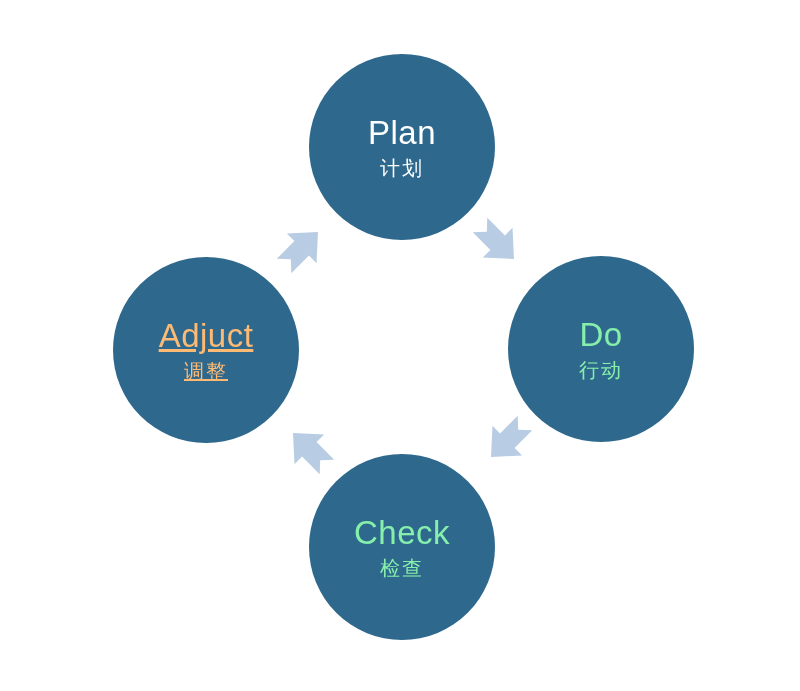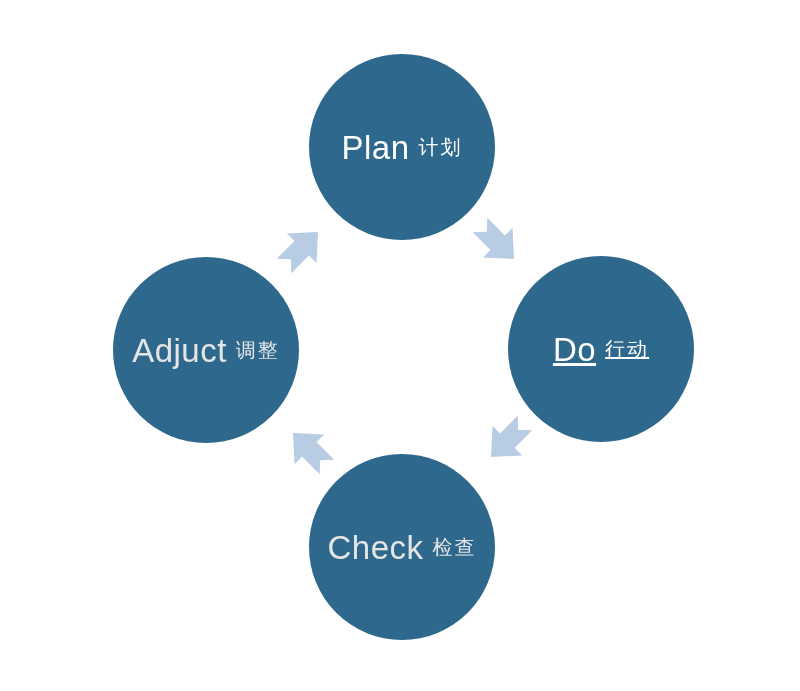--- a/index.html
+++ b/index.html
@@ -19,21 +19,21 @@
     inset: 0;
   }
   .node {
     position: absolute;
     width: 186px;
     height: 186px;
     border-radius: 50%;
     background: #2e688c;
     color: #ffffff;
     display: flex;
-    flex-direction: row;
+    flex-direction: column;
     align-items: center;
     justify-content: center;
     gap: 9px;
     text-align: center;
     line-height: 1;
   }
   .node .en {
     font-size: 33px;
     font-weight: 400;
     letter-spacing: 0.5px;
@@ -66,31 +66,31 @@
 </head>
 <body style="background-color: rgb(255, 255, 255);">
 
 <div class="diagram">
 
   <div class="node node-plan" style="background-color: rgb(46, 104, 140); color: rgb(255, 255, 255);">
     <span class="en">Plan</span>
     <span class="zh">计划</span>
   </div>
 
-  <div class="node node-do" style="background-color: rgb(46, 104, 140); color: #ffffff; text-decoration: underline;">
+  <div class="node node-do" style="background-color: rgb(46, 104, 140); color: #86efac;">
     <span class="en">Do</span>
     <span class="zh">行动</span>
   </div>
 
-  <div class="node node-check" style="background-color: rgb(46, 104, 140); color: #e5e5e5;">
+  <div class="node node-check" style="background-color: rgb(46, 104, 140); color: #86efac;">
     <span class="en">Check</span>
     <span class="zh">检查</span>
   </div>
 
-  <div class="node node-adjuct" style="background-color: rgb(46, 104, 140); color: #e5e5e5;">
+  <div class="node node-adjuct" style="background-color: rgb(46, 104, 140); color: #fdba74; text-decoration: underline;">
     <span class="en">Adjuct</span>
     <span class="zh">调整</span>
   </div>
 
   <div class="arrow arrow-plan-to-do">
     <svg viewBox="0 0 100 86" preserveAspectRatio="none" aria-hidden="true">
       <polygon points="0,22 52,22 52,0 100,43 52,86 52,64 0,64 20,43" fill="#b8cce4"></polygon>
     </svg>
   </div>
 

